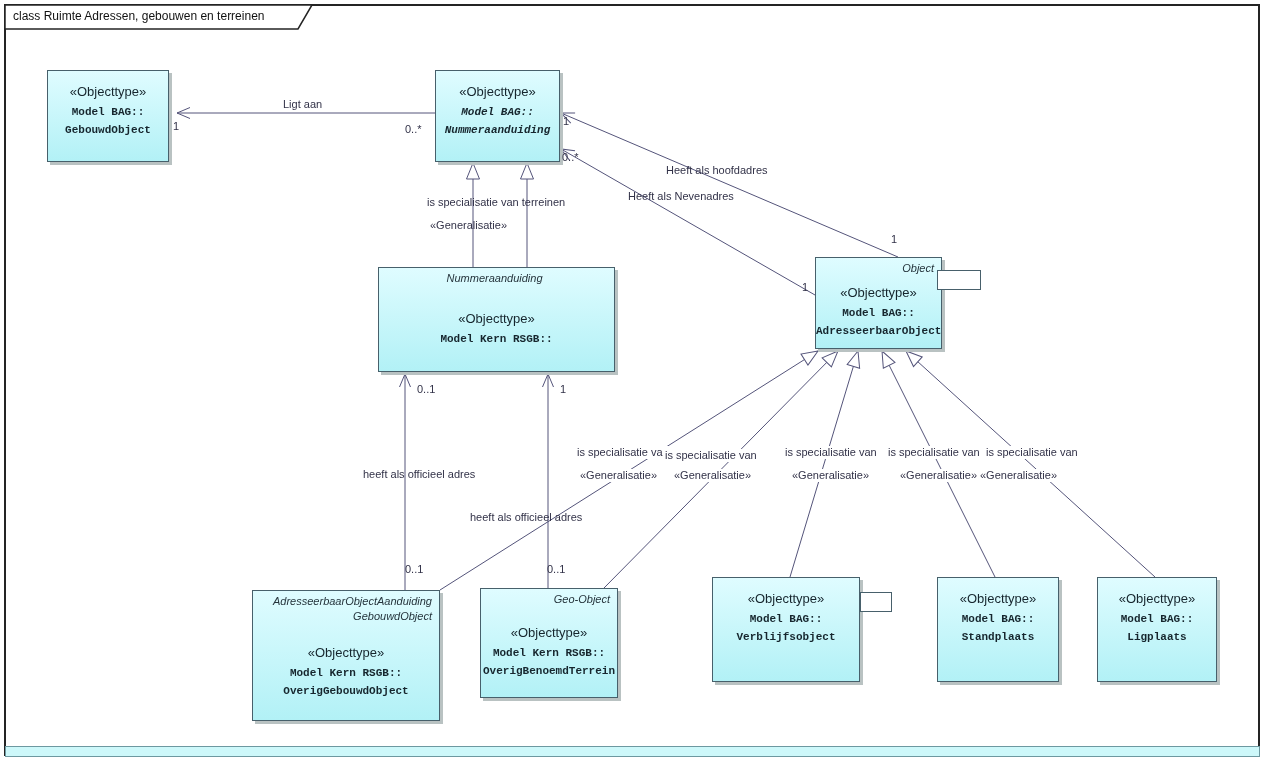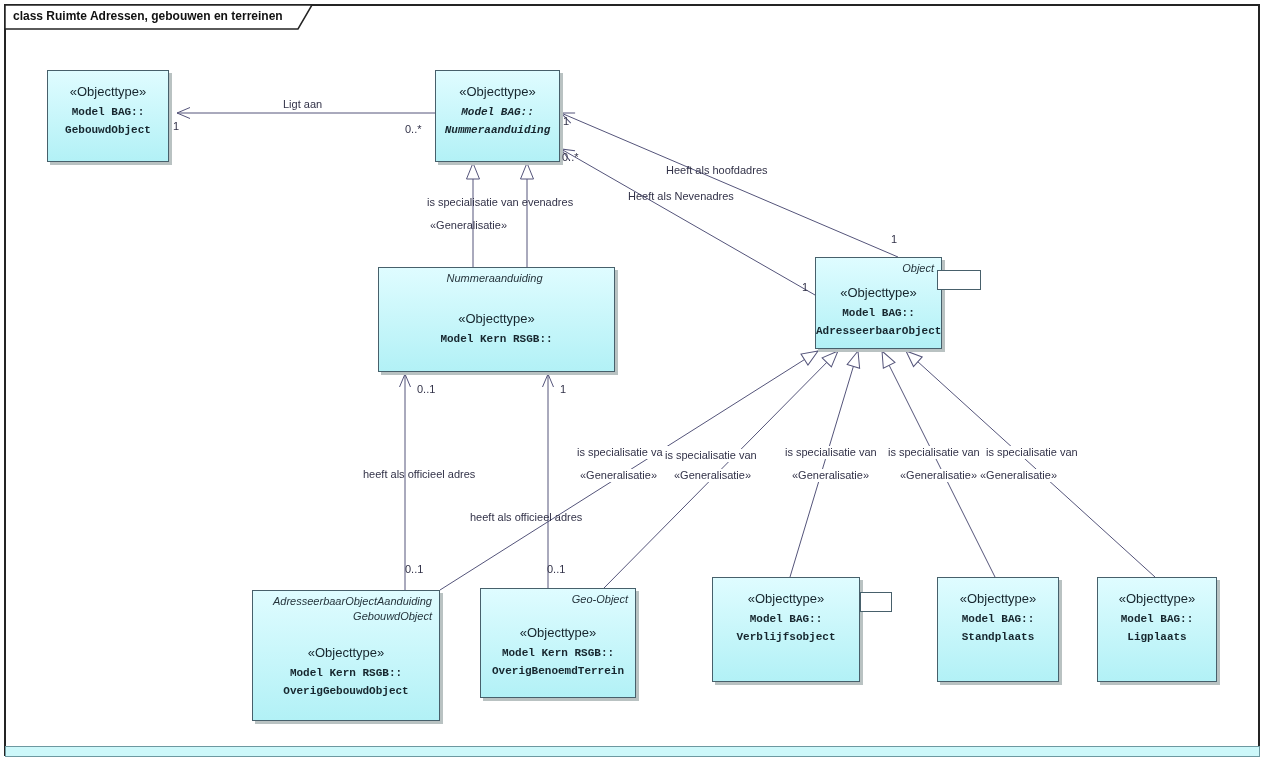--- a/index.html
+++ b/index.html
@@ -1,21 +1,21 @@
 <!DOCTYPE html>
 <html><head>
 <meta charset="utf-8">
 <style>
   html,body { margin:0; padding:0; background:#fff; }
   #canvas { position:relative; width:1267px; height:763px; background:#fff; overflow:hidden;
             font-family:"Liberation Sans", sans-serif; }
 
   .frame { position:absolute; left:4px; top:4px; width:1256px; height:752px;
            border:2px solid #242424; box-sizing:border-box; z-index:0; }
-  .title { position:absolute; left:13px; top:9px; font-size:12px; font-weight:bold;
+  .title { position:absolute; left:13px; top:9px; font-size:12px; font-weight:normal;
            color:#111; z-index:4; white-space:nowrap; }
   .strip { position:absolute; left:5px; top:746px; width:1255px; height:11px;
            background:#cdf8fa; border:1px solid #6d98a0; box-sizing:border-box; z-index:1; }
 
   svg.overlay { position:absolute; left:0; top:0; z-index:1; }
 
   .cls { position:absolute; box-sizing:border-box; display:flex; flex-direction:column;
          background:linear-gradient(180deg,#dffcff 0%,#b2f1f6 100%);
          border:1px solid #47606b; box-shadow:3px 3px 0 #b9c2c2;
          color:#16262e; z-index:2; }
@@ -108,21 +108,21 @@
   <div class="cls" style="left:252px;top:590px;width:188px;height:131px">
     <div class="hdr" style="padding-bottom:0">AdresseerbaarObjectAanduiding</div>
     <div class="hdr" style="padding-top:0">GebouwdObject</div>
     <div class="cbody">
       <div class="stereo">«Objecttype»</div>
       <div class="model">Model Kern RSGB::</div>
       <div class="cname">OverigGebouwdObject</div>
     </div>
   </div>
 
-  <div class="cls" style="left:480px;top:588px;width:156px;height:110px">
+  <div class="cls" style="left:480px;top:588px;width:138px;height:110px">
     <div class="hdr">Geo-Object</div>
     <div class="cbody">
       <div class="stereo">«Objecttype»</div>
       <div class="model">Model Kern RSGB::</div>
       <div class="cname">OverigBenoemdTerrein</div>
     </div>
   </div>
 
   <div class="cls pt" style="left:712px;top:577px;width:148px;height:105px">
     <div class="cbody">
@@ -155,21 +155,21 @@
   <div class="elabel" style="left:173px;top:120px">1</div>
   <div class="elabel" style="left:405px;top:123px">0..*</div>
 
   <div class="elabel" style="left:666px;top:164px">Heeft als hoofdadres</div>
   <div class="elabel" style="left:628px;top:190px">Heeft als Nevenadres</div>
   <div class="elabel" style="left:563px;top:115px">1</div>
   <div class="elabel" style="left:562px;top:151px">0..*</div>
   <div class="elabel" style="left:891px;top:233px">1</div>
   <div class="elabel" style="left:802px;top:281px">1</div>
 
-  <div class="elabel" style="left:427px;top:196px">is specialisatie van evenadres</div>
+  <div class="elabel" style="left:427px;top:196px">is specialisatie van terreinen</div>
   <div class="elabel" style="left:430px;top:219px">«Generalisatie»</div>
 
   <div class="elabel" style="left:363px;top:468px">heeft als officieel adres</div>
   <div class="elabel" style="left:417px;top:383px">0..1</div>
   <div class="elabel" style="left:405px;top:563px">0..1</div>
 
   <div class="elabel" style="left:470px;top:511px">heeft als officieel adres</div>
   <div class="elabel" style="left:560px;top:383px">1</div>
   <div class="elabel" style="left:547px;top:563px">0..1</div>
 

